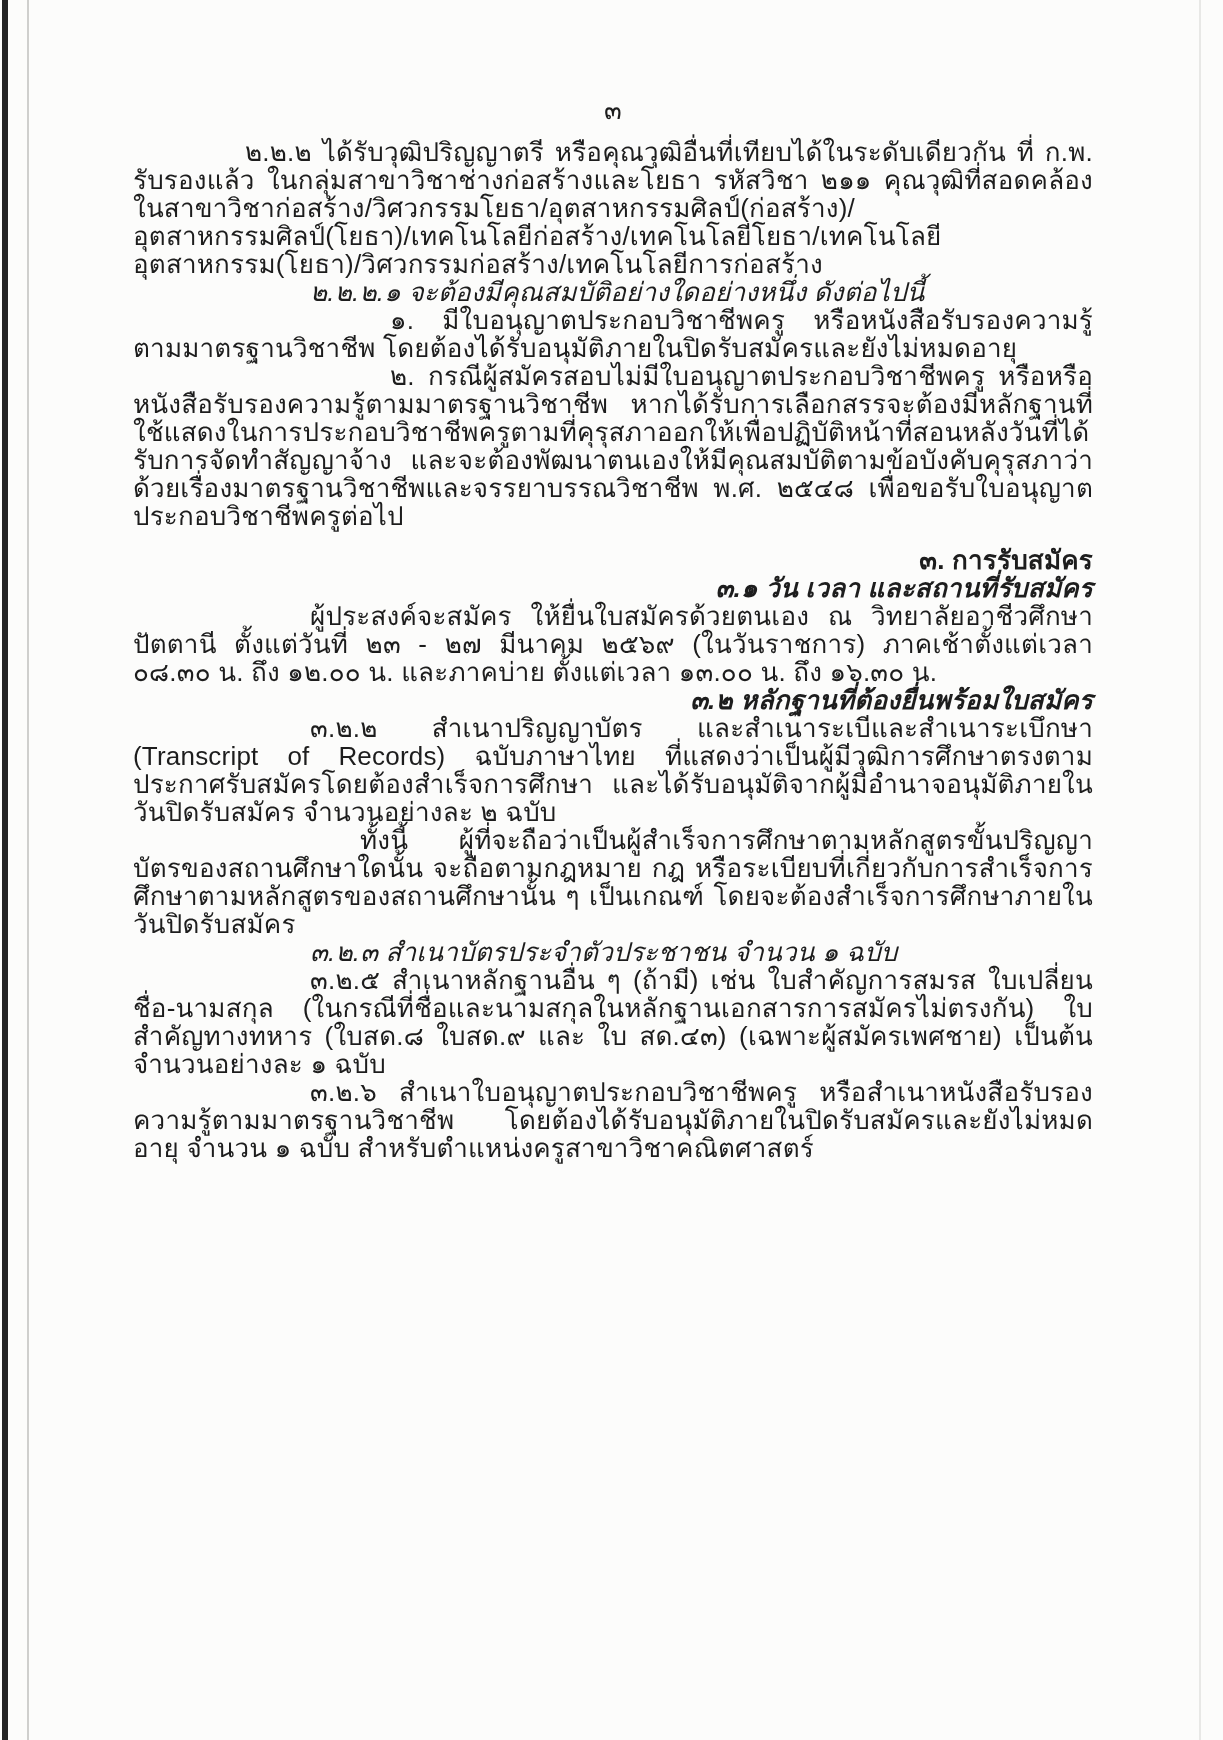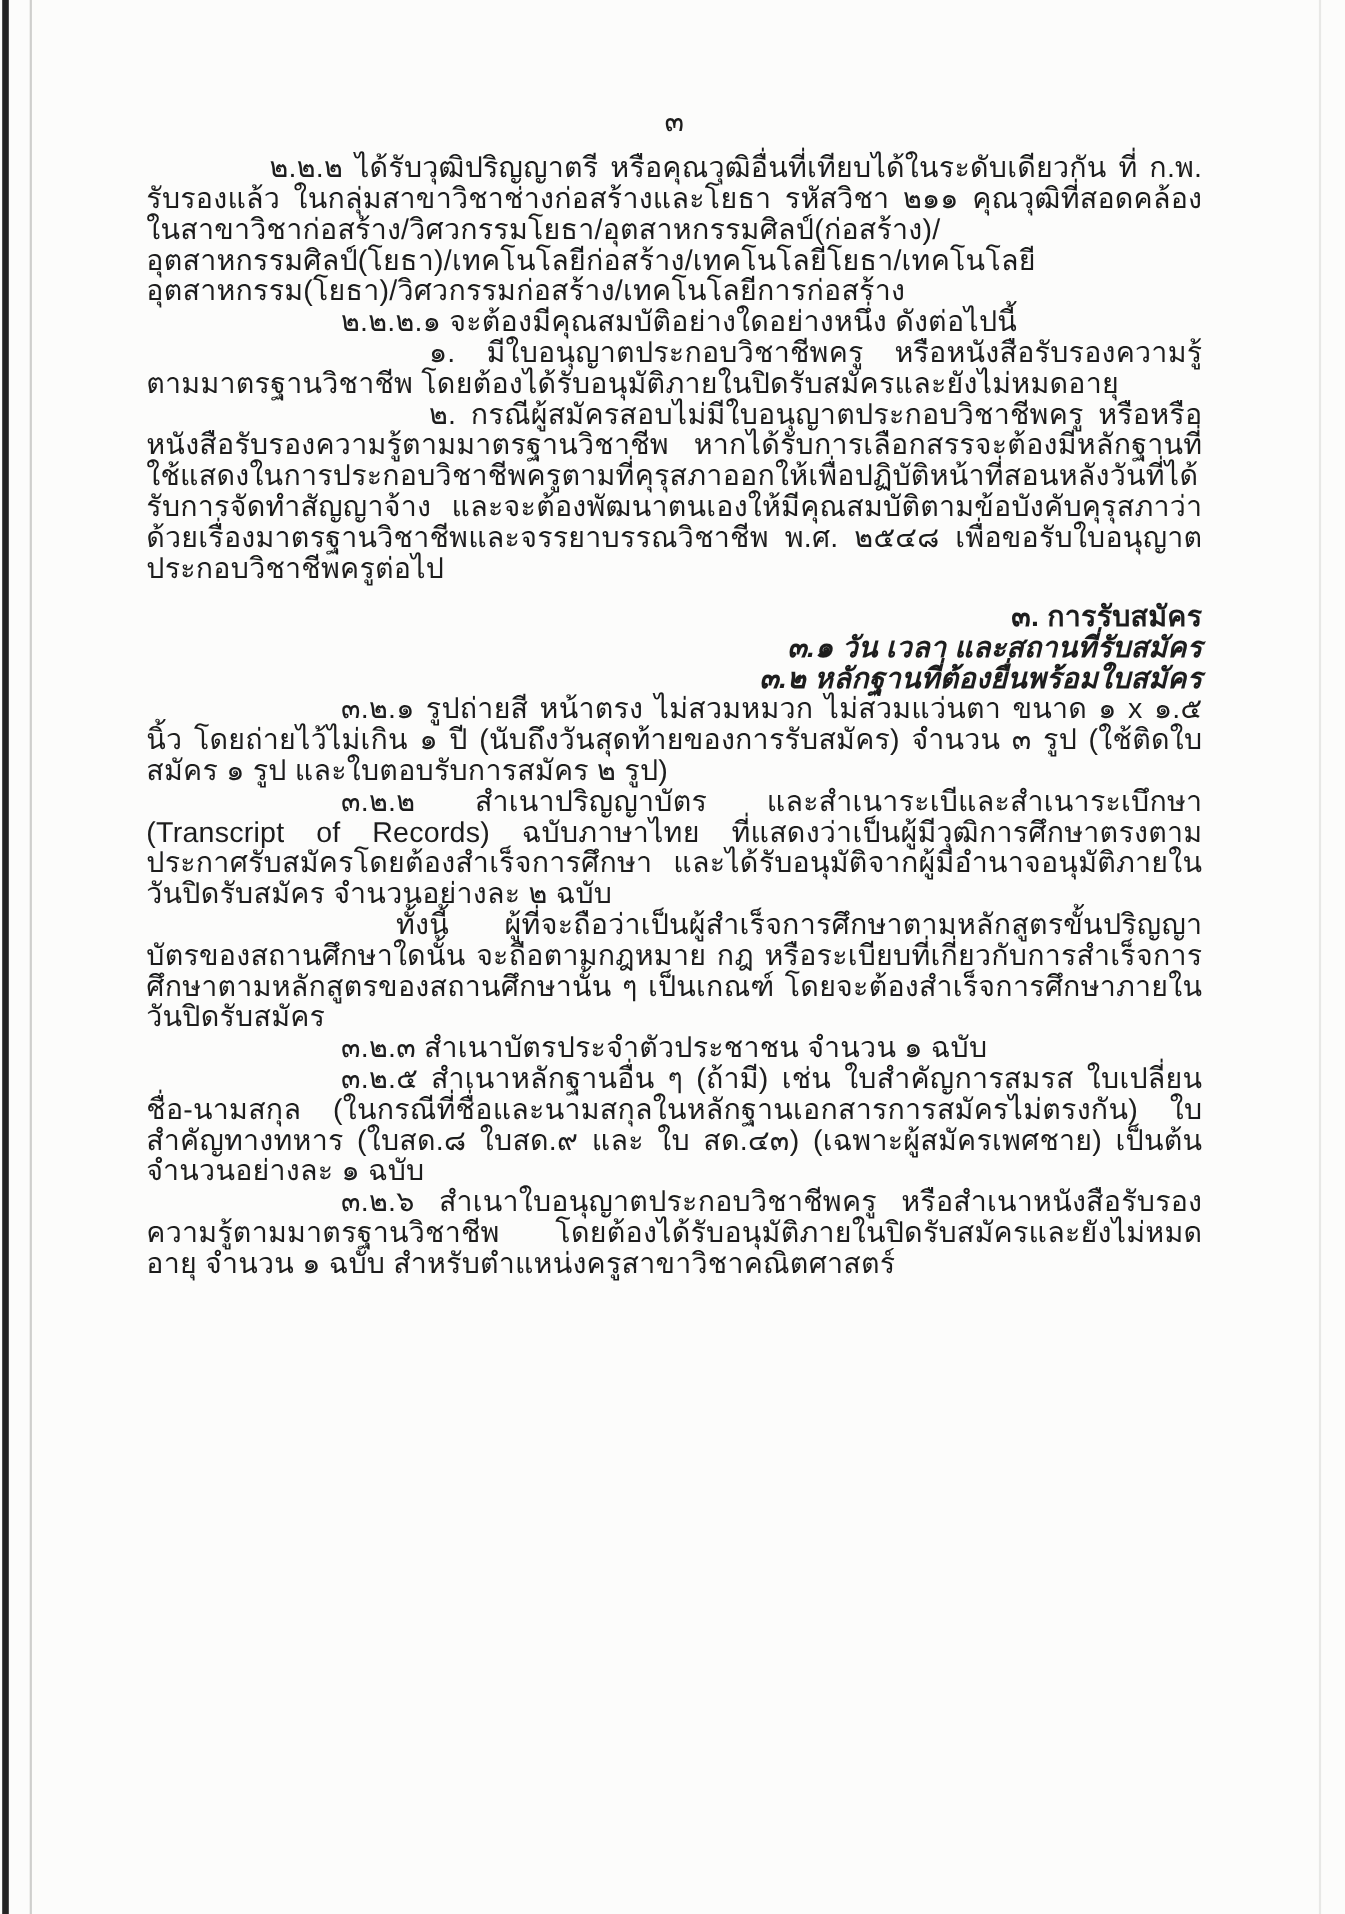--- a/index.html
+++ b/index.html
@@ -44,21 +44,21 @@
     line-height: 40px;
     margin-bottom: 8px;
   }
   p {
     margin: 0;
     font-size: 26px;
     line-height: 28px;
     text-align: justify;
     letter-spacing: 0.2px;
   }
-  p.short { text-align: left; }
+  p.short { text-align: left; font-style: italic; }
   .bold { font-weight: 700; text-align: right; }
   .ind-1 { text-indent: 112px; }   
   .ind-2 { text-indent: 177px; }   
   .ind-3 { text-indent: 257px; }   
   .ind-h { text-indent: 97px; font-style: italic; }    
   .ind-t { text-indent: 227px; }   
   .sec-gap { margin-top: 16px; }
   .underline { text-underline-offset: 4px; }
 </style>
 </head>
@@ -71,23 +71,23 @@
 <div class="page">
   <div class="page-number">๓</div>
 
   <p class="ind-1">๒.๒.๒ ได้รับวุฒิปริญญาตรี หรือคุณวุฒิอื่นที่เทียบได้ในระดับเดียวกัน ที่ ก.พ. รับรองแล้ว ในกลุ่มสาขาวิชาช่างก่อสร้างและโยธา รหัสวิชา ๒๑๑ คุณวุฒิที่สอดคล้อง ในสาขาวิชาก่อสร้าง/วิศวกรรมโยธา/อุตสาหกรรมศิลป์(ก่อสร้าง)/อุตสาหกรรมศิลป์(โยธา)/เทคโนโลยีก่อสร้าง/เทคโนโลยีโยธา/เทคโนโลยีอุตสาหกรรม(โยธา)/วิศวกรรมก่อสร้าง/เทคโนโลยีการก่อสร้าง</p>
   <p class="ind-2 short">๒.๒.๒.๑ จะต้องมีคุณสมบัติอย่างใดอย่างหนึ่ง ดังต่อไปนี้</p>
   <p class="ind-3">๑. มีใบอนุญาตประกอบวิชาชีพครู หรือหนังสือรับรองความรู้ตามมาตรฐานวิชาชีพ โดยต้องได้รับอนุมัติภายในปิดรับสมัครและยังไม่หมดอายุ</p>
   <p class="ind-3">๒. กรณีผู้สมัครสอบไม่มีใบอนุญาตประกอบวิชาชีพครู หรือหรือหนังสือรับรองความรู้ตามมาตรฐานวิชาชีพ หากได้รับการเลือกสรรจะต้องมีหลักฐานที่ใช้แสดงในการประกอบวิชาชีพครูตามที่คุรุสภาออกให้เพื่อปฏิบัติหน้าที่สอนหลังวันที่ได้รับการจัดทำสัญญาจ้าง และจะต้องพัฒนาตนเองให้มีคุณสมบัติตามข้อบังคับคุรุสภาว่าด้วยเรื่องมาตรฐานวิชาชีพและจรรยาบรรณวิชาชีพ พ.ศ. ๒๕๔๘ เพื่อขอรับใบอนุญาตประกอบวิชาชีพครูต่อไป</p>
 
   <p class="bold sec-gap">๓. การรับสมัคร</p>
   <p class="bold ind-h">๓.๑ วัน เวลา และสถานที่รับสมัคร</p>
+  <p class="ind-2">ผู้ประสงค์จะสมัคร ให้ยื่นใบสมัครด้วยตนเอง ณ วิทยาลัยอาชีวศึกษาปัตตานี ตั้งแต่วันที่ ๒๓ - ๒๗ มีนาคม ๒๕๖๙ (ในวันราชการ) ภาคเช้าตั้งแต่เวลา ๐๘.๓๐ น. ถึง ๑๒.๐๐ น. และภาคบ่าย ตั้งแต่เวลา ๑๓.๐๐ น. ถึง ๑๖.๓๐ น.</p>
 
   <p class="bold ind-h">๓.๒ หลักฐานที่ต้องยื่นพร้อมใบสมัคร</p>
-  <p class="ind-2">๓.๒.๑ รูปถ่ายสี หน้าตรง ไม่สวมหมวก ไม่สวมแว่นตา ขนาด ๑ x ๑.๕ นิ้ว โดยถ่ายไว้ไม่เกิน ๑ ปี (นับถึงวันสุดท้ายของการรับสมัคร) จำนวน ๓ รูป (ใช้ติดใบสมัคร ๑ รูป และใบตอบรับการสมัคร ๒ รูป)</p>
 
   <p class="ind-2"><span>๓.๒.๒ สำเนาปริญญาบัตร และสำเนาระเบีและสำเนาระเบึกษา (Transcript of Records) </span><span class="underline">ฉบับภาษาไทย</span><span> ที่แสดงว่าเป็นผู้มีวุฒิการศึกษาตรงตามประกาศรับสมัครโดยต้องสำเร็จการศึกษา และได้รับอนุมัติจากผู้มีอำนาจอนุมัติภายในวันปิดรับสมัคร จำนวนอย่างละ ๒ ฉบับ</span></p>
 
   <p class="ind-t">ทั้งนี้ ผู้ที่จะถือว่าเป็นผู้สำเร็จการศึกษาตามหลักสูตรขั้นปริญญาบัตรของสถานศึกษาใดนั้น จะถือตามกฎหมาย กฎ หรือระเบียบที่เกี่ยวกับการสำเร็จการศึกษาตามหลักสูตรของสถานศึกษานั้น ๆ เป็นเกณฑ์ โดยจะต้องสำเร็จการศึกษาภายในวันปิดรับสมัคร</p>
   <p class="ind-2 short">๓.๒.๓ สำเนาบัตรประจำตัวประชาชน จำนวน ๑ ฉบับ</p>
   <p class="ind-2">๓.๒.๕ สำเนาหลักฐานอื่น ๆ (ถ้ามี) เช่น ใบสำคัญการสมรส ใบเปลี่ยนชื่อ-นามสกุล (ในกรณีที่ชื่อและนามสกุลในหลักฐานเอกสารการสมัครไม่ตรงกัน) ใบสำคัญทางทหาร (ใบสด.๘ ใบสด.๙ และ ใบ สด.๔๓) (เฉพาะผู้สมัครเพศชาย) เป็นต้น จำนวนอย่างละ ๑ ฉบับ</p>
   <p class="ind-2">๓.๒.๖ สำเนาใบอนุญาตประกอบวิชาชีพครู หรือสำเนาหนังสือรับรองความรู้ตามมาตรฐานวิชาชีพ โดยต้องได้รับอนุมัติภายในปิดรับสมัครและยังไม่หมดอายุ จำนวน ๑ ฉบับ สำหรับตำแหน่งครูสาขาวิชาคณิตศาสตร์</p>
 
 </div>
 

